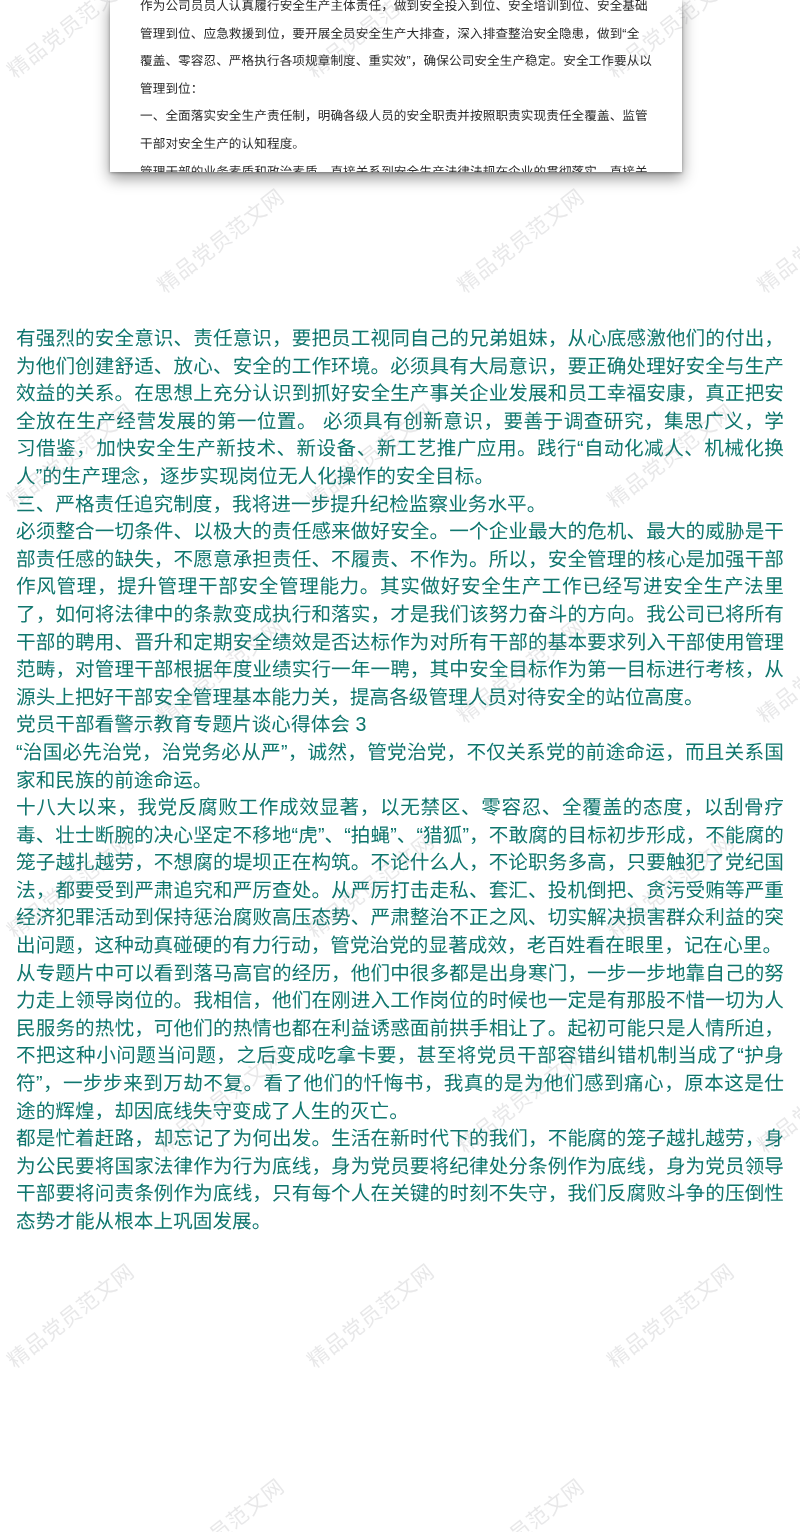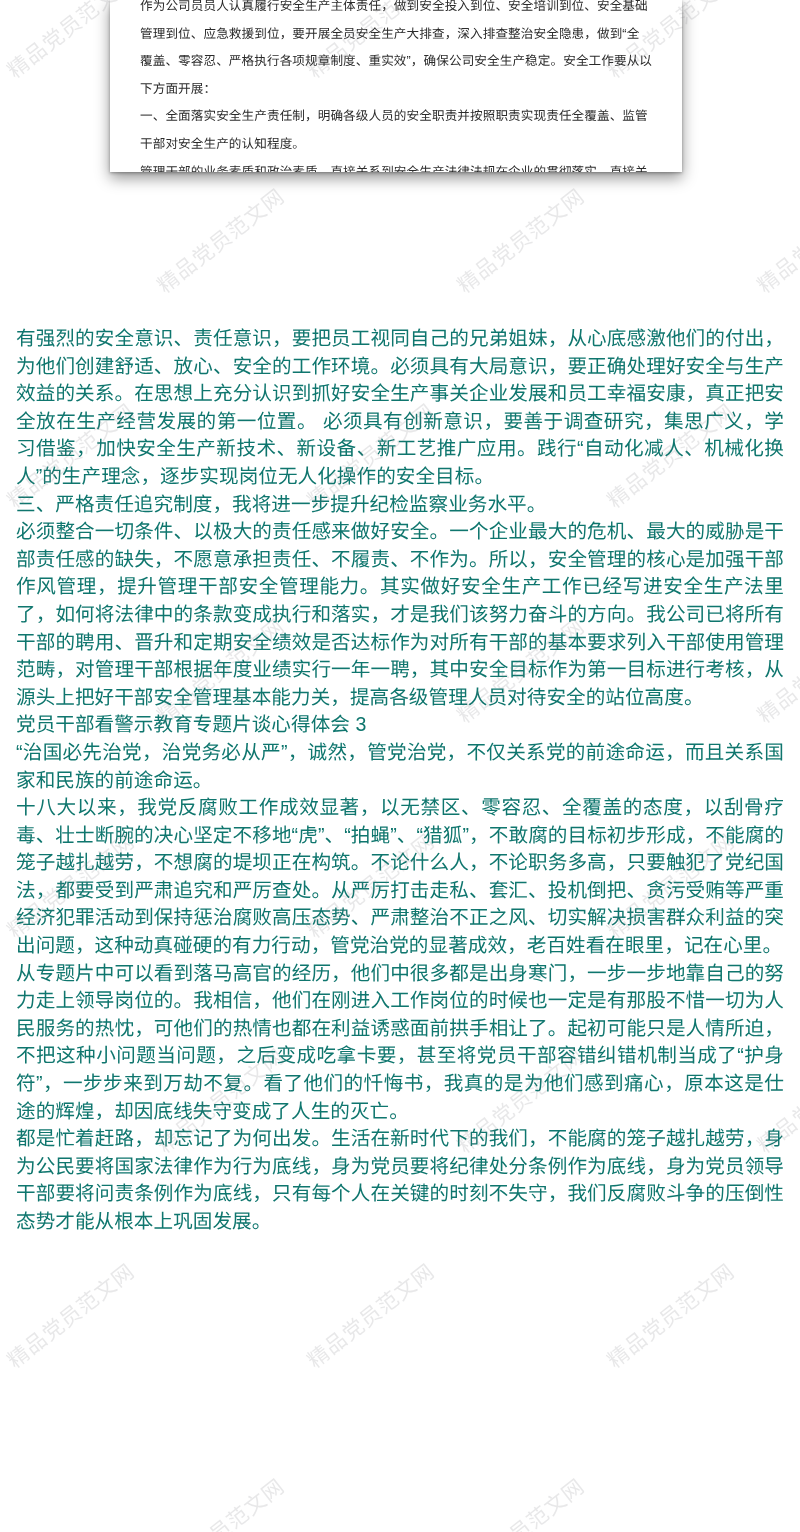--- a/index.html
+++ b/index.html
@@ -96,21 +96,21 @@
 </style>
 </head>
 <body>
 
 <div class="preview-card-wrap">
   <div class="preview-card">
     <div class="preview-inner">
       <p>作为公司员员人认真履行安全生产主体责任，做到安全投入到位、安全培训到位、安全基础</p>
       <p>管理到位、应急救援到位，要开展全员安全生产大排查，深入排查整治安全隐患，做到“全</p>
       <p>覆盖、零容忍、严格执行各项规章制度、重实效”，确保公司安全生产稳定。安全工作要从以</p>
-      <p>下方面开展：</p>
+      <p>管理到位：</p>
       <p>一、全面落实安全生产责任制，明确各级人员的安全职责并按照职责实现责任全覆盖、监管</p>
       <p>干部对安全生产的认知程度。</p>
       <p>管理干部的业务素质和政治素质，直接关系到安全生产法律法规在企业的贯彻落实，直接关</p>
       <p>系到企业安全生产主体责任的落实。“打铁还得自身硬”，作为公司的各级管理干部必须要具</p>
     </div>
   </div>
 </div>
 
 <div class="doc-body">
   <p>有强烈的安全意识、责任意识，要把员工视同自己的兄弟姐妹，从心底感激他们的付出，为他们创建舒适、放心、安全的工作环境。必须具有大局意识，要正确处理好安全与生产效益的关系。在思想上充分认识到抓好安全生产事关企业发展和员工幸福安康，真正把安全放在生产经营发展的第一位置。 必须具有创新意识，要善于调查研究，集思广义，学习借鉴，加快安全生产新技术、新设备、新工艺推广应用。践行“自动化减人、机械化换人”的生产理念，逐步实现岗位无人化操作的安全目标。</p>

